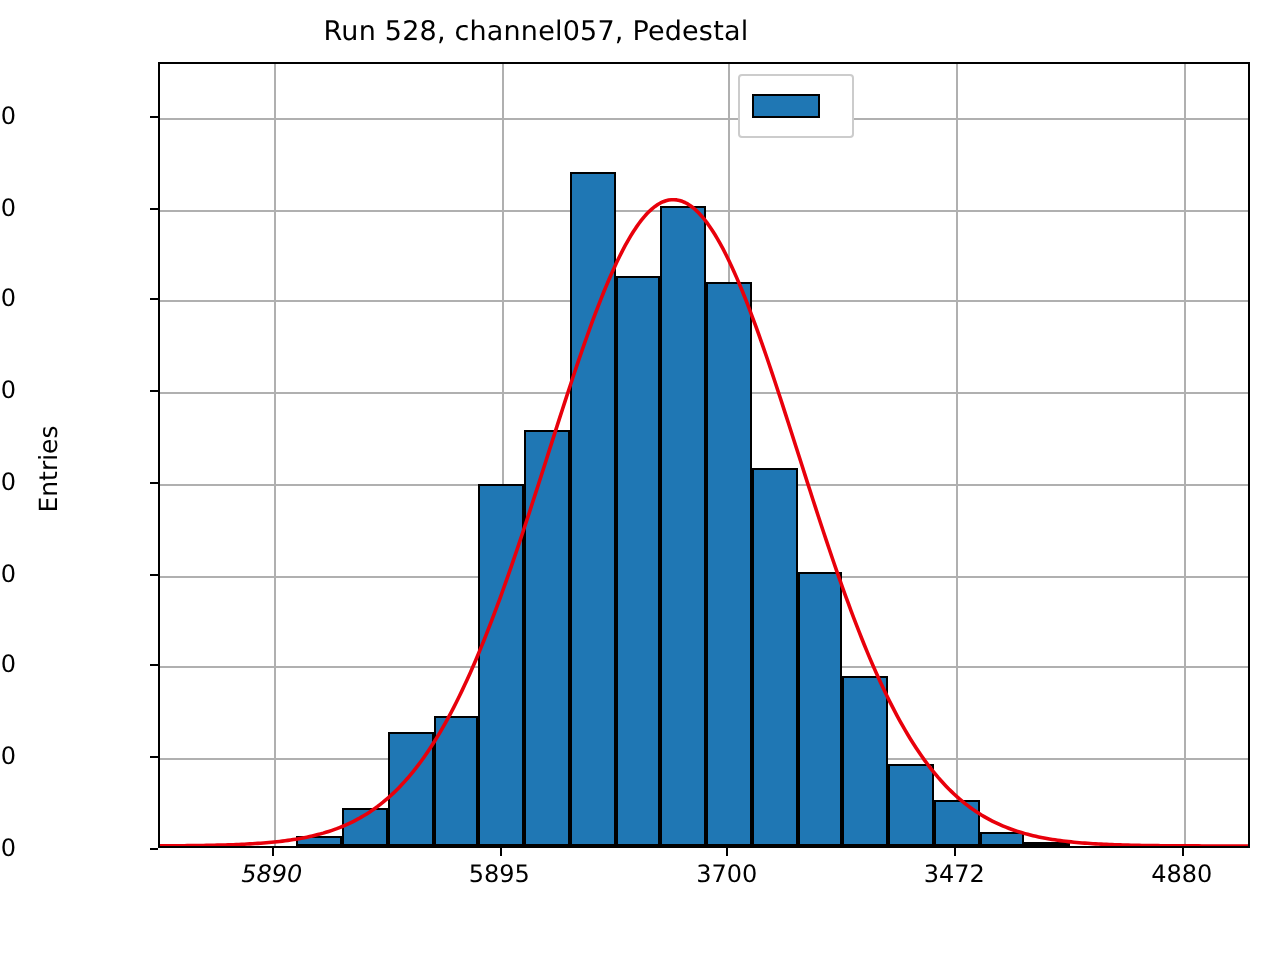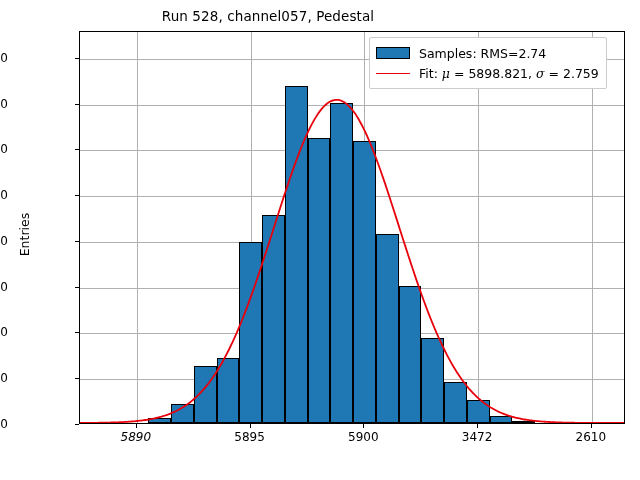--- a/index.html
+++ b/index.html
@@ -215,34 +215,29 @@
       <div class="ytick-label" style="top: 103.744px;">1400</div>
       <div class="ytick-mark" style="top: 103.744px;"></div>
       <div class="ytick-label" style="top: 57.993px;">1600</div>
       <div class="ytick-mark" style="top: 57.993px;"></div>
     </div>
   <div id="xtick-layer">
       <div class="xtick-label" style="left: 135.875px; font-style: italic;">5890</div>
       <div class="xtick-mark" style="left: 135.875px;"></div>
       <div class="xtick-label" style="left: 249.625px;">5895</div>
       <div class="xtick-mark" style="left: 249.625px;"></div>
-      <div class="xtick-label" style="left: 363.375px;">5900</div>
+      <div class="xtick-label" style="left: 363.375px;">3700</div>
       <div class="xtick-mark" style="left: 363.375px;"></div>
       <div class="xtick-label" style="left: 477.125px;">3472</div>
       <div class="xtick-mark" style="left: 477.125px;"></div>
-      <div class="xtick-label" style="left: 590.875px;">2610</div>
+      <div class="xtick-label" style="left: 590.875px;">4880</div>
       <div class="xtick-mark" style="left: 590.875px;"></div>
     </div>
 
   <div id="ylabel">Entries</div>
 
   <div id="legend">
     <div class="legend-row">
       <span class="legend-swatch-patch"></span>
-      <span class="legend-text">Samples: RMS=2.74</span>
-    </div>
-    <div class="legend-row">
-      <span class="legend-swatch-line"></span>
-      <span class="legend-text"><span>Fit: </span><i>μ</i><span> = 5898.821, </span><i>σ</i><span> = 2.759</span></span>
     </div>
   </div>
 
 </div>
 
 </body></html>

